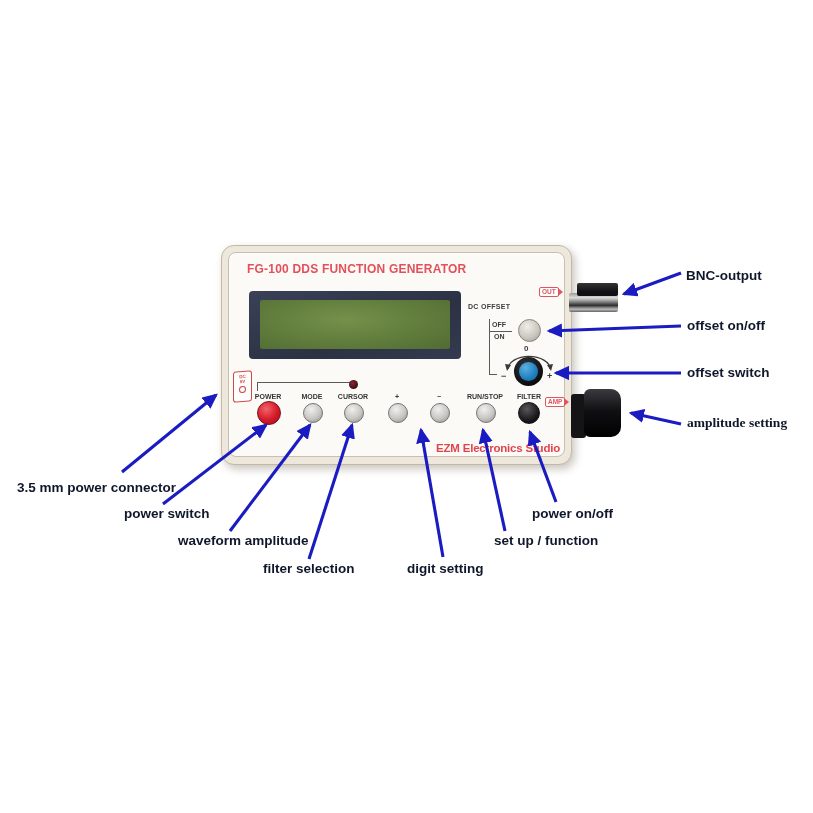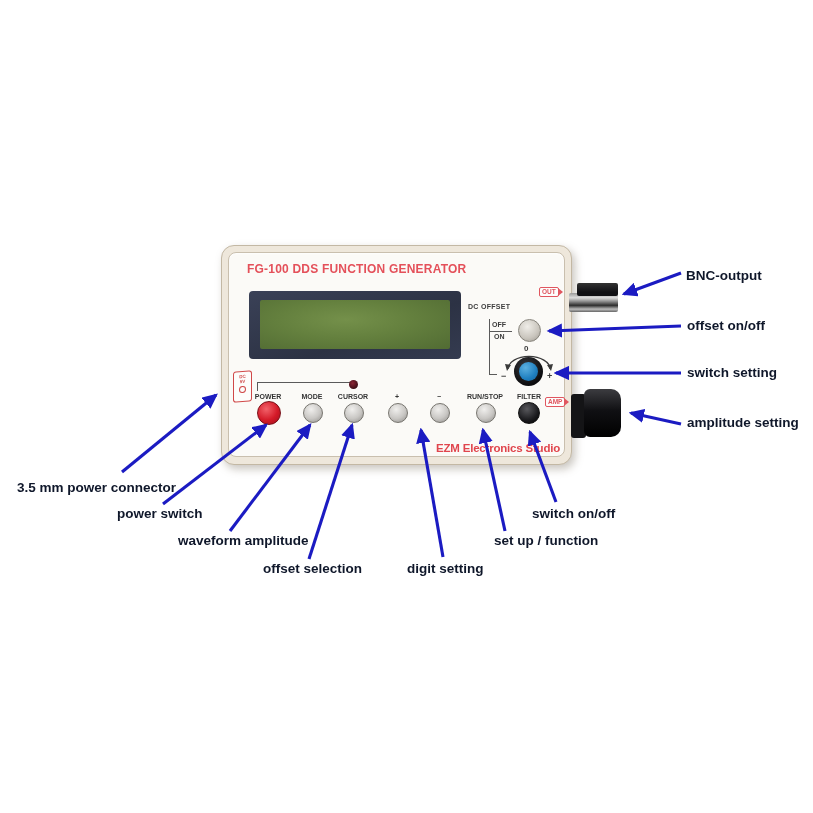--- a/index.html
+++ b/index.html
@@ -132,29 +132,29 @@
 <div class="abs btn silver" style="left:344px;"></div>
 <div class="abs btn silver" style="left:388px;"></div>
 <div class="abs btn silver" style="left:430px;"></div>
 <div class="abs btn silver" style="left:476px;"></div>
 <div class="abs btn black" style="left:518px;"></div>
 
 <div class="abs brand">EZM Electronics Studio</div>
 
 <div class="abs ann" style="left:686px;top:268px;">BNC-output</div>
 <div class="abs ann" style="left:687px;top:318px;text-align:center;">offset on/off</div>
-<div class="abs ann" style="left:687px;top:365px;">switch setting</div>
-<div class="abs ann" style="left:687px;top:415px;">amplitude setting</div>
+<div class="abs ann" style="left:687px;top:365px;">offset switch</div>
+<div class="abs ann" style="left:687px;top:415px;font-family:Liberation Serif, serif;">amplitude setting</div>
 <div class="abs ann" style="left:17px;top:480px;text-align:center;">3.5 mm power connector</div>
-<div class="abs ann" style="left:117px;top:506px;">power switch</div>
+<div class="abs ann" style="left:124px;top:506px;">power switch</div>
 <div class="abs ann" style="left:178px;top:533px;">waveform amplitude</div>
-<div class="abs ann" style="left:263px;top:561px;">offset selection</div>
+<div class="abs ann" style="left:263px;top:561px;">filter selection</div>
 <div class="abs ann" style="left:407px;top:561px;">digit setting</div>
 <div class="abs ann" style="left:462px;top:533px;margin-left:32px;">set up / function</div>
-<div class="abs ann" style="left:532px;top:506px;">switch on/off</div>
+<div class="abs ann" style="left:532px;top:506px;">power on/off</div>
 
 <svg class="overlay" width="813" height="813" viewBox="0 0 813 813">
   <defs>
     <marker id="ah" markerWidth="5" markerHeight="4.6" refX="4.2" refY="2.3" orient="auto" markerUnits="strokeWidth">
       <path d="M0,0 L5,2.3 L0,4.6 z" fill="#1b1bc2"></path>
     </marker>
   </defs>
   <g stroke="#1b1bc2" stroke-width="3.1" fill="none">
     <line x1="681" y1="273" x2="624" y2="294" marker-end="url(#ah)"></line>
     <line x1="681" y1="326" x2="549" y2="331" marker-end="url(#ah)"></line>

